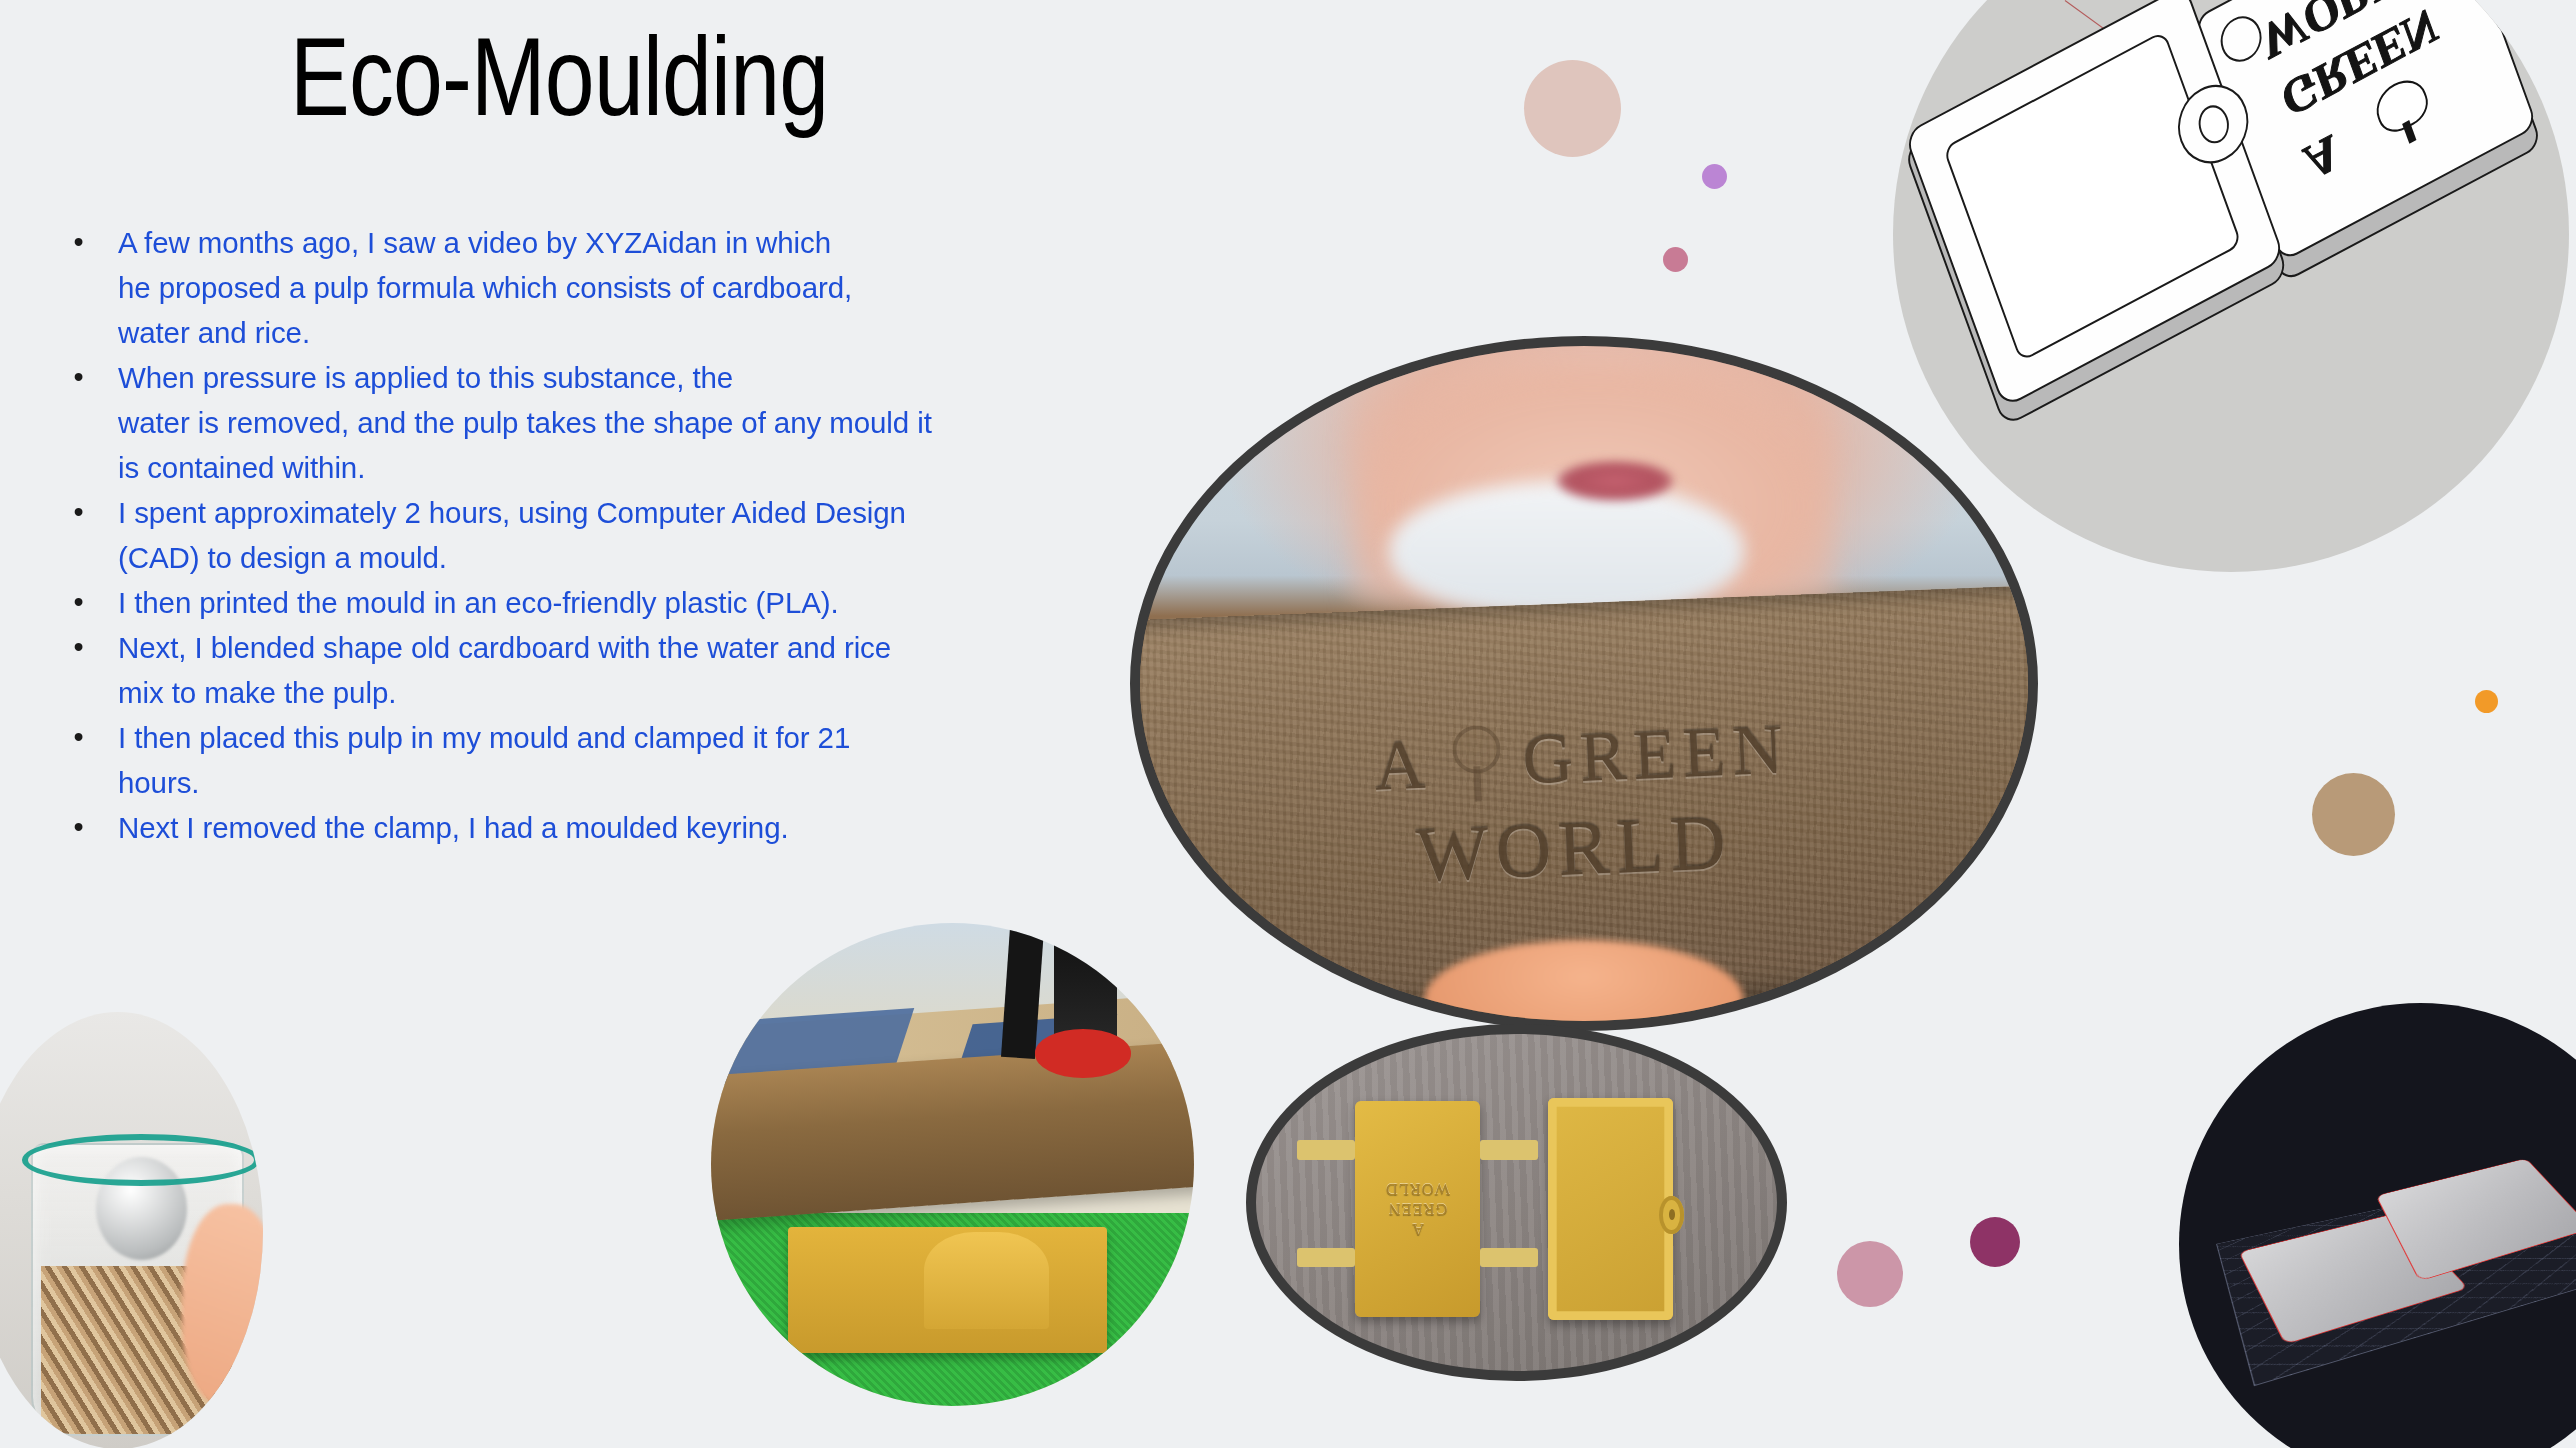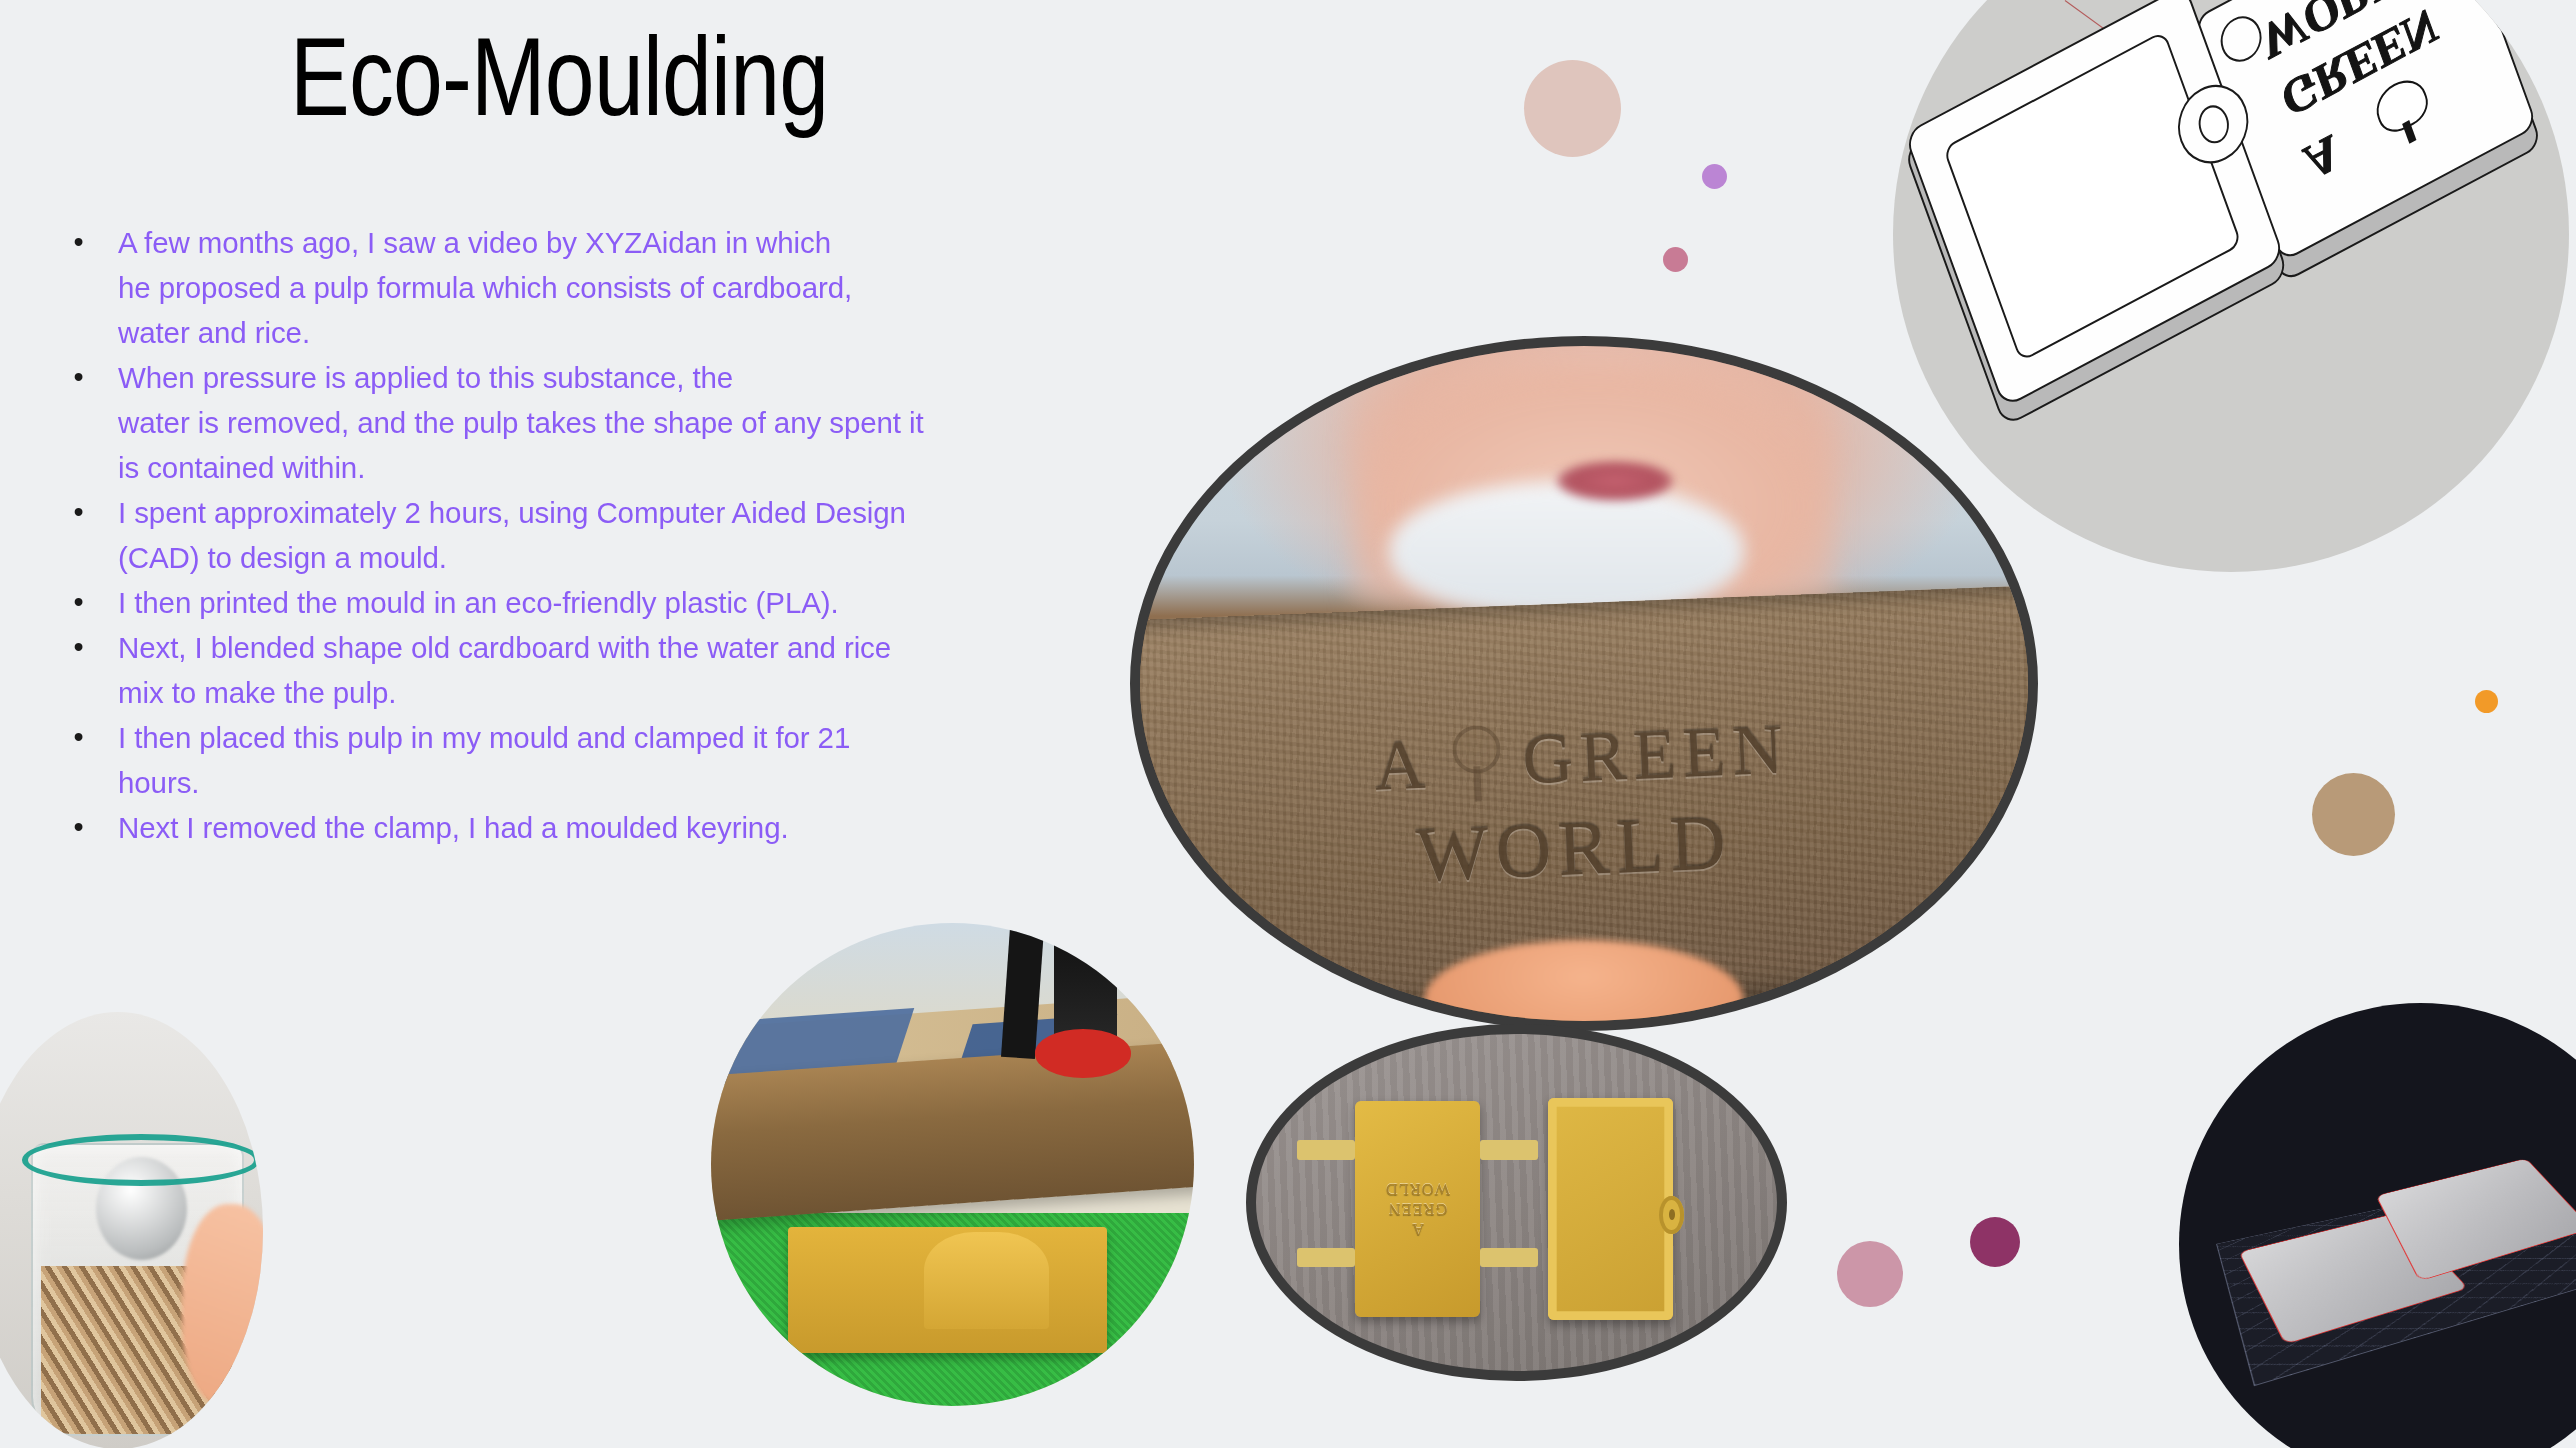--- a/index.html
+++ b/index.html
@@ -27,21 +27,21 @@
   #bullets{
     position:absolute;left:60px;top:220px;width:1082px;
   }
   .bullet-row{display:flex;align-items:flex-start;}
   .bullet-dot{
     width:58px;flex:0 0 58px;
     font-size:29px;line-height:45px;color:#1a1a1a;
     text-align:left;padding-left:13.5px;box-sizing:border-box;
   }
   .bullet-text{
-    flex:1;font-size:29.5px;line-height:45px;color:#8b5cf6;
+    flex:1;font-size:29.5px;line-height:45px;color:#1d4ed8;
     white-space:pre-line;letter-spacing:-0.1px;
   }
 
   
   .deco{position:absolute;border-radius:50%;}
 
   
   .media{position:absolute;overflow:hidden;}
   .oval{border-radius:50%;}
 
@@ -289,21 +289,21 @@
   <div id="bullets">
     <div class="bullet-row">
       <span class="bullet-dot">•</span>
       <span class="bullet-text">A few months ago, I saw a video by XYZAidan in which
 he proposed a pulp formula which consists of cardboard,
 water and rice.</span>
     </div>
     <div class="bullet-row">
       <span class="bullet-dot">•</span>
       <span class="bullet-text">When pressure is applied to this substance, the
-water is removed, and the pulp takes the shape of any spent it
+water is removed, and the pulp takes the shape of any mould it
 is contained within.</span>
     </div>
     <div class="bullet-row">
       <span class="bullet-dot">•</span>
       <span class="bullet-text">I spent approximately 2 hours, using Computer Aided Design
 (CAD) to design a mould.</span>
     </div>
     <div class="bullet-row">
       <span class="bullet-dot">•</span>
       <span class="bullet-text">I then  printed the mould in an eco-friendly plastic (PLA).</span>

